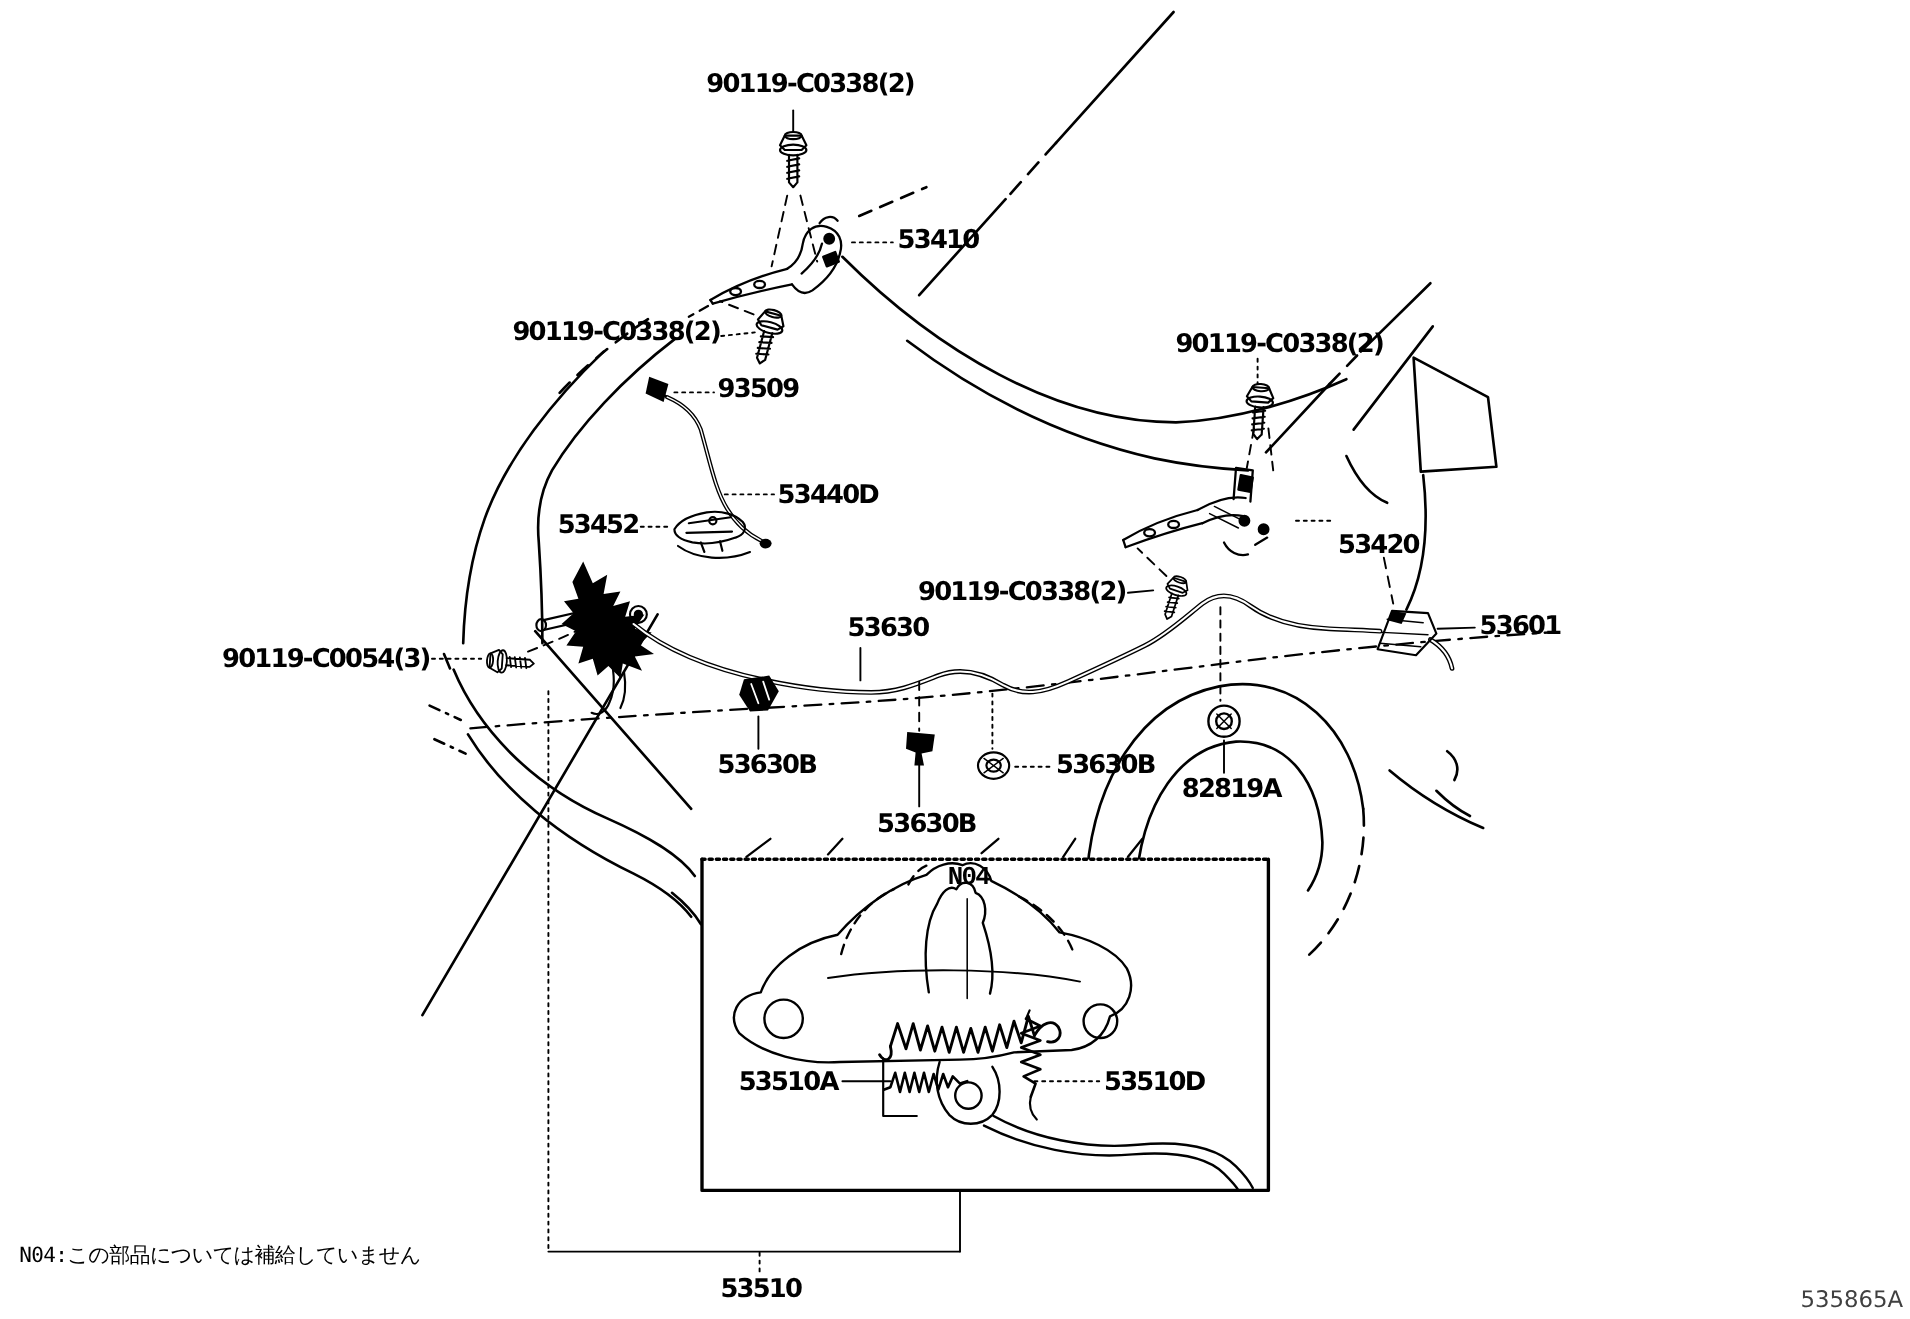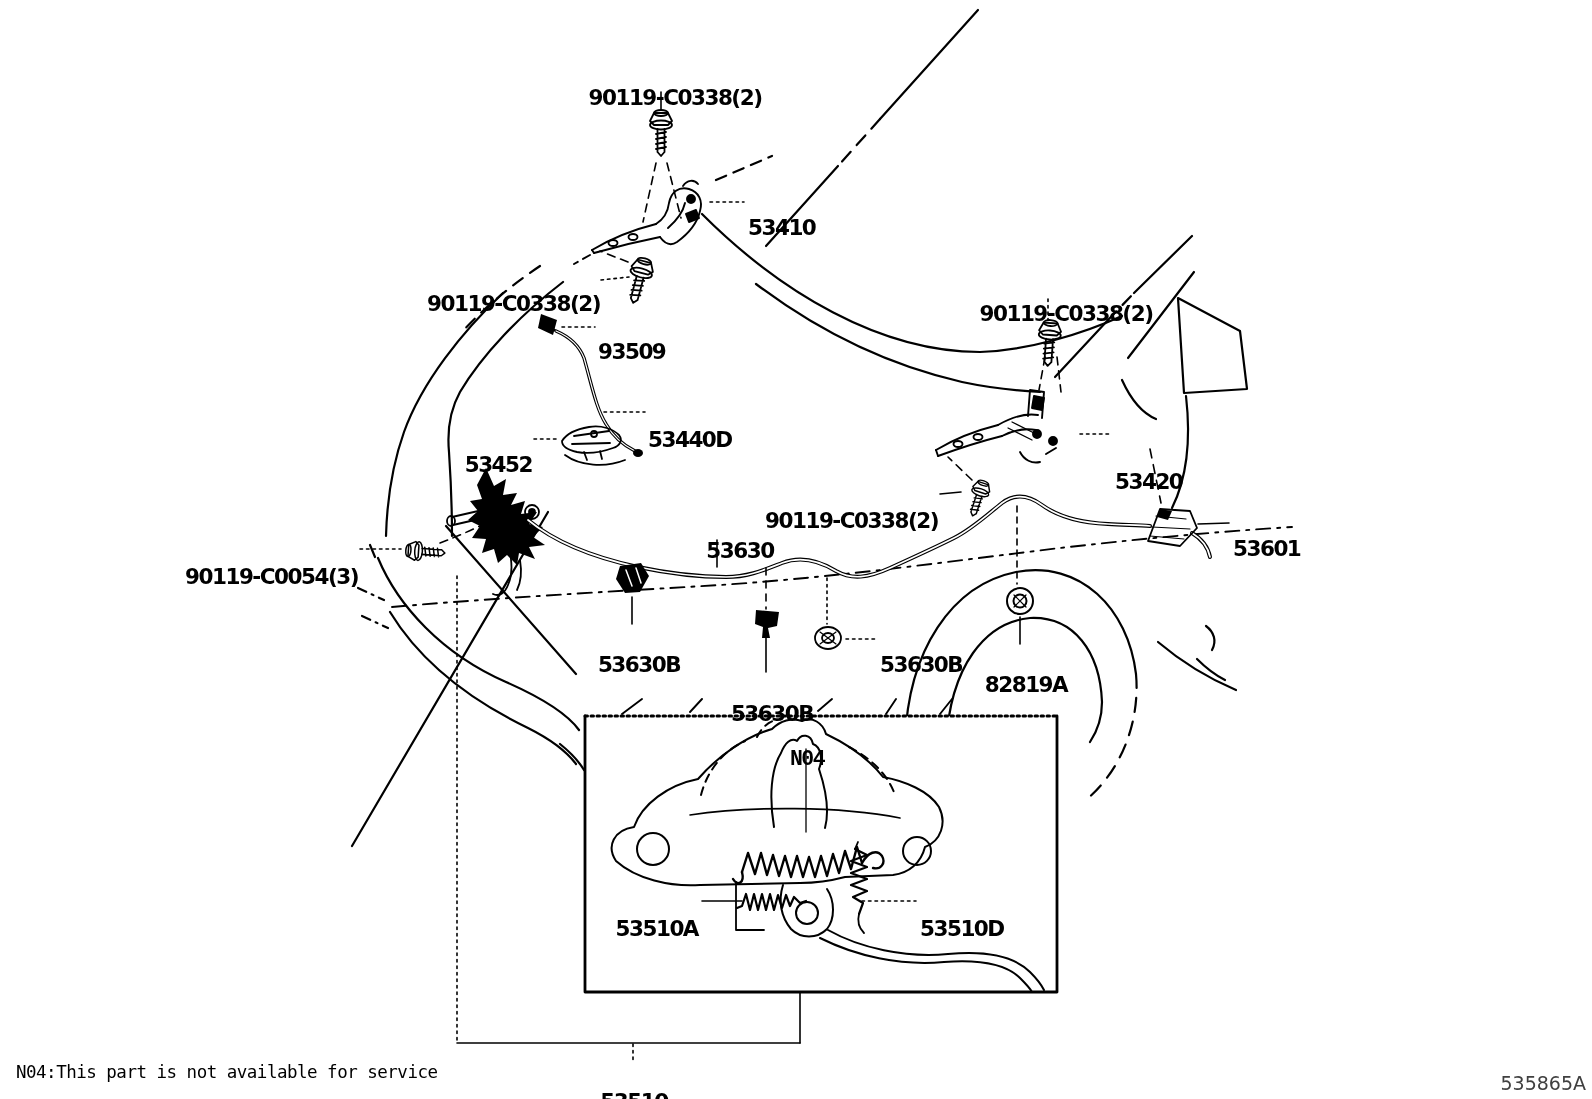--- a/index.html
+++ b/index.html
@@ -1,20 +1,20 @@
 <!DOCTYPE html>
 <html><head>
 <meta charset="utf-8">
 <style>
   html,body{margin:0;padding:0;background:#fff;}
   .stage{position:relative;width:1592px;height:1099px;background:#ffffff;overflow:hidden;
          font-family:"DejaVu Sans","Liberation Sans",sans-serif;}
   svg{position:absolute;left:0;top:0;}
   .plabel{position:absolute;font-weight:bold;font-size:21.5px;line-height:1;letter-spacing:-1.5px;
-          color:#000;white-space:nowrap;font-family:"DejaVu Sans","Liberation Sans",sans-serif;margin-top:27px;}
+          color:#000;white-space:nowrap;font-family:"DejaVu Sans","Liberation Sans",sans-serif;}
   .cx{transform:translateX(-50%);}
   .note{position:absolute;font-family:"DejaVu Sans Mono","Liberation Mono",monospace;
         font-size:17.5px;letter-spacing:-0.5px;color:#000;white-space:nowrap;line-height:1.2;}
   .figcode{position:absolute;font-family:"DejaVu Sans","Liberation Sans",sans-serif;
         font-size:19px;color:#404040;white-space:nowrap;}
 </style>
 </head>
 <body>
 
 <div class="stage">
@@ -239,16 +239,16 @@
 <div class="plabel" style="right:1234px;top:539px;">90119-C0054(3)</div>
 <div class="plabel cx" style="left:639px;top:627px;">53630B</div>
 <div class="plabel cx" style="left:772px;top:676px;">53630B</div>
 <div class="plabel" style="left:880px;top:627px;">53630B</div>
 <div class="plabel cx" style="left:1026px;top:647px;text-align:center;">82819A</div>
 <div class="plabel cx" style="left:807px;top:722px;font-family:Liberation Mono, monospace;">N04</div>
 <div class="plabel" style="right:894px;top:891px;">53510A</div>
 <div class="plabel" style="left:920px;top:891px;">53510D</div>
 <div class="plabel cx" style="left:634px;top:1064px;">53510</div>
 
-<div class="note" style="left:16px;top:1062px;">N04:This part is not available for service</div>
+<div class="note" style="left:16px;top:1037px;">N04:この部品については補給していません</div>
 <div class="figcode" style="right:6px;top:1072px;">535865A</div>
 
 </div>
 
 </body></html>

